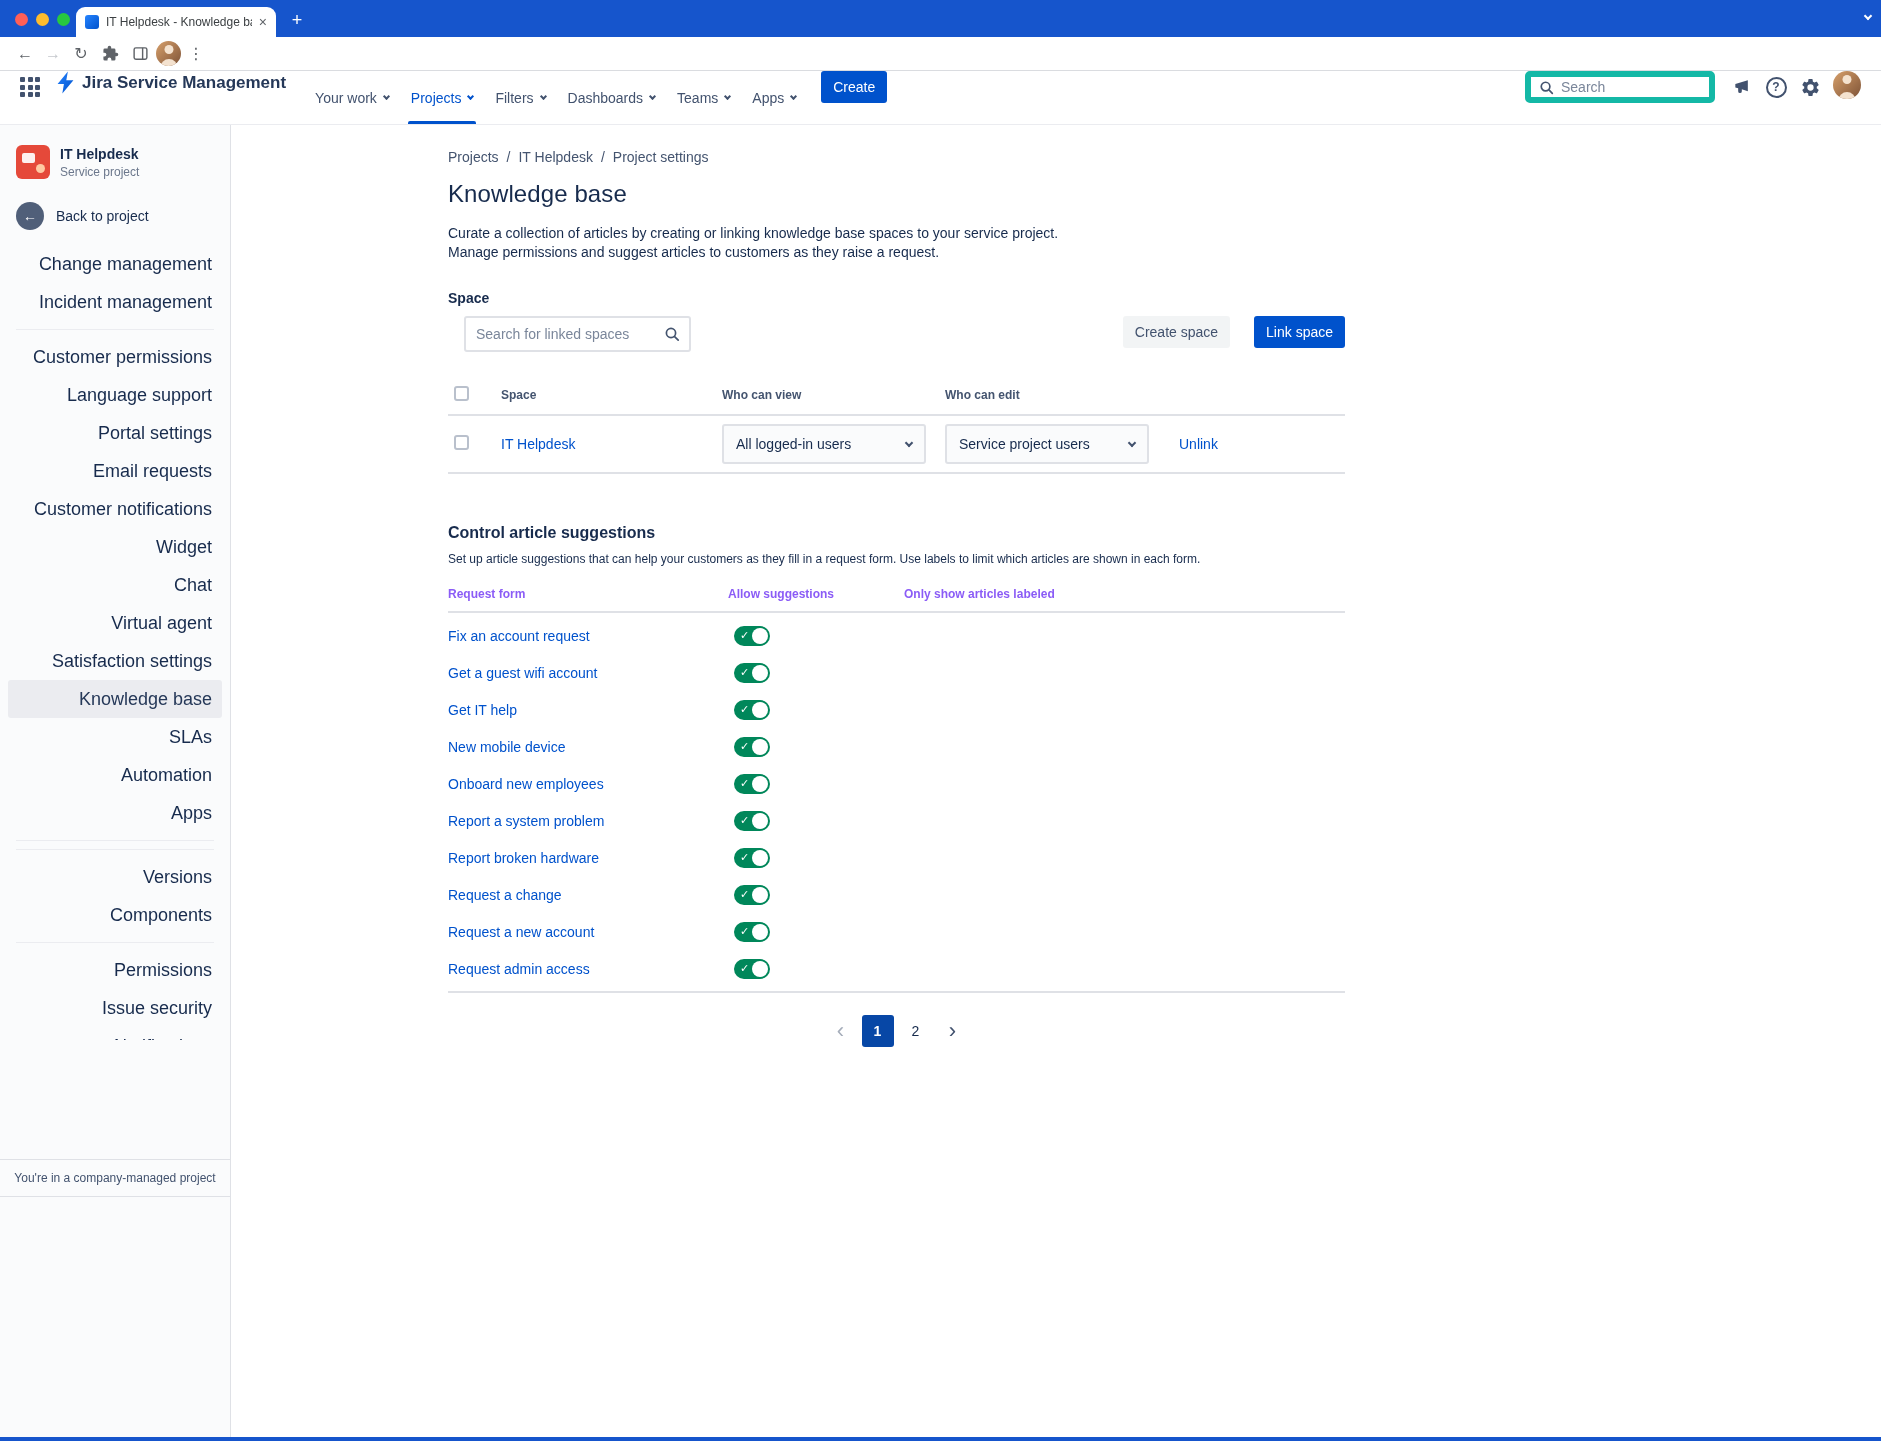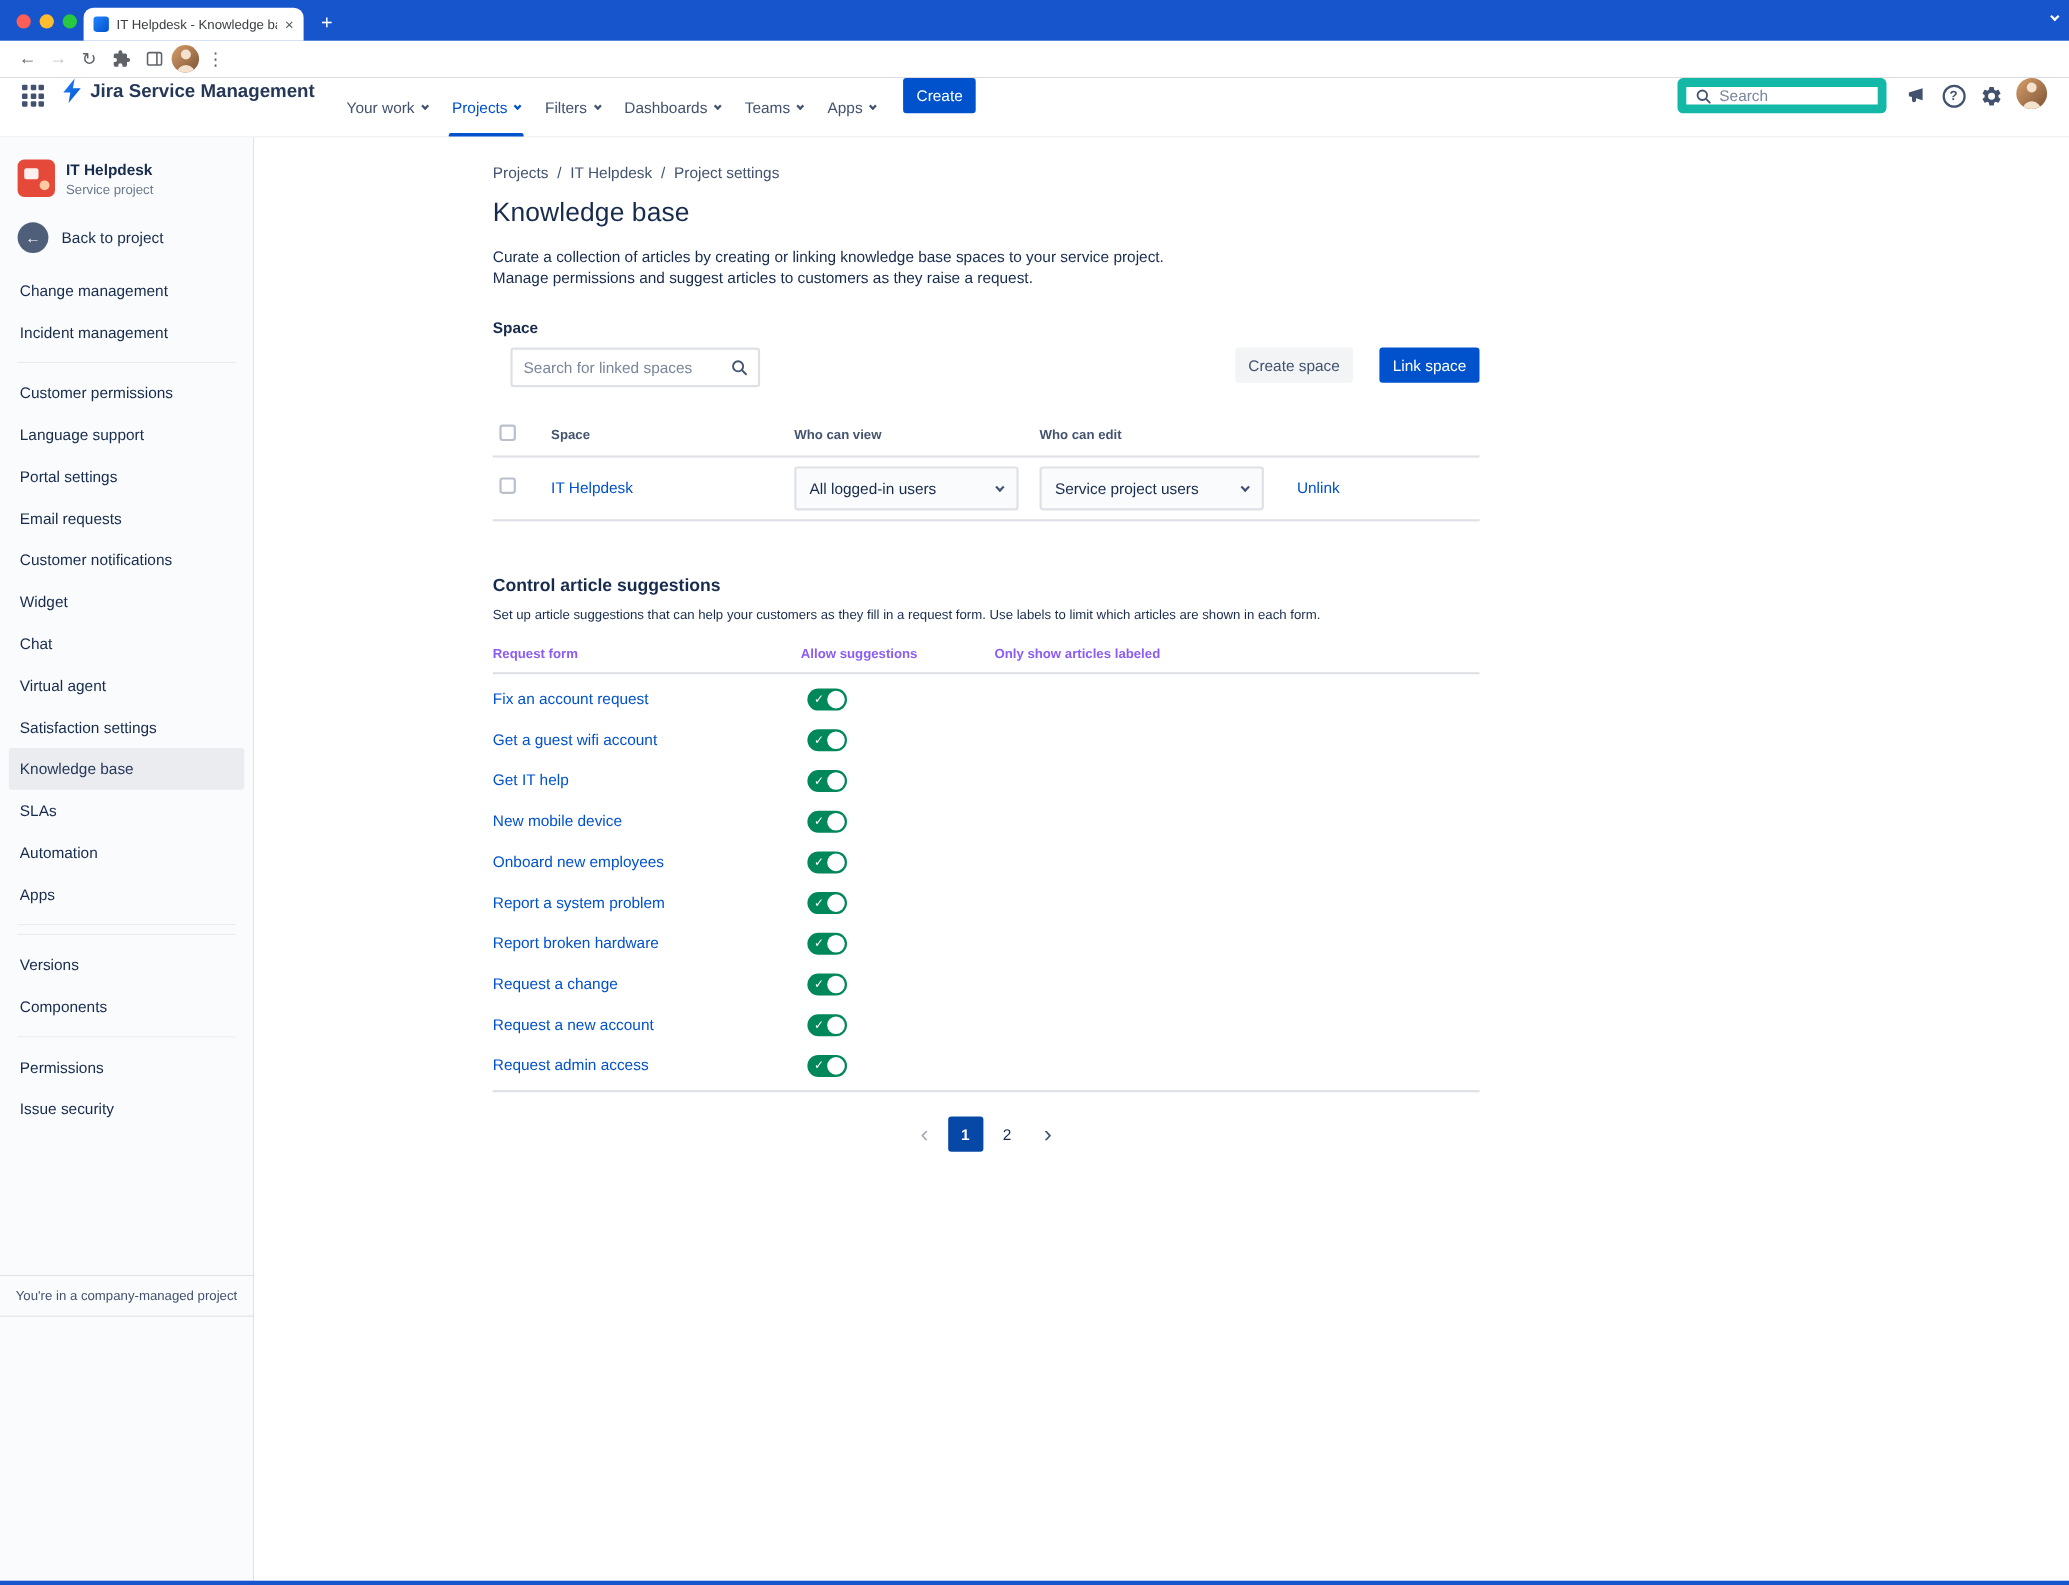--- a/index.html
+++ b/index.html
@@ -36,40 +36,40 @@
   .appgrid { width:32px; height:32px; display:grid; grid-template-columns:repeat(3,5px); grid-auto-rows:5px; gap:2.5px; place-content:center; margin-right:6px; cursor:pointer; }
   .appgrid i { background:#42526E; border-radius:1px; }
   .brand { display:flex; align-items:center; gap:7px; font-size:17px; font-weight:700; color:#253858; margin:0 18px 0 4px; white-space:nowrap; cursor:pointer; }
   .nav-items { display:flex; align-items:stretch; height:100%; }
   .nav-item { display:flex; align-items:center; gap:7px; padding:0 11px; font-size:14px; font-weight:500; color:#42526E; position:relative; cursor:pointer; white-space:nowrap; text-decoration:none; }
   .nav-item .chev { width:5px; height:5px; top:-1px; }
   .nav-item.active { color:var(--accent,#0052CC); }
   .nav-item.active::after { content:""; position:absolute; left:8px; right:8px; bottom:0; height:3px; background:var(--accent,#0052CC); border-radius:2px 2px 0 0; }
   .create-btn { background:var(--accent,#0052CC); color:#fff; border:none; border-radius:3px; height:32px; padding:0 12px; font-size:14px; font-weight:500; margin-left:14px; cursor:pointer; font-family:inherit; }
   .flex-spacer { flex:1; }
-  .nav-search { width:190px; height:32px; border:8px solid #14b8a6; border-radius:5px; display:flex; align-items:center; gap:7px; padding:0 8px; background:#fff; margin-right:10px; }
+  .nav-search { width:190px; height:32px; border:6px solid #14b8a6; border-radius:5px; display:flex; align-items:center; gap:7px; padding:0 8px; background:#fff; margin-right:10px; }
   .nav-search input { border:none; outline:none; flex:1; min-width:0; font-size:14px; color:#172B4D; background:transparent; font-family:inherit; }
   input::placeholder { color:#7A869A; }
   .icon-btn { width:34px; height:32px; display:flex; align-items:center; justify-content:center; color:#42526E; cursor:pointer; }
   .help-ring { width:21px; height:21px; border:2px solid #42526E; border-radius:50%; color:#42526E; font-size:12px; font-weight:700; display:flex; align-items:center; justify-content:center; }
   .topnav .avatar { width:28px; height:28px; margin-left:6px; cursor:pointer; }
 
   
   .app-body { flex:1; display:flex; min-height:0; }
   .sidebar { width:231px; flex:none; background:var(--sidebar-bg,#FAFBFC); border-right:1px solid #DFE1E6; display:flex; flex-direction:column; }
   .project-header { display:flex; align-items:center; gap:10px; padding:20px 16px 14px; }
   .project-icon { width:34px; height:34px; border-radius:6px; background:#E5493A; position:relative; flex:none; }
   .project-icon::before { content:""; position:absolute; left:6px; top:8px; width:13px; height:10px; background:#ffffff; opacity:.92; border-radius:2px; }
   .project-icon::after { content:""; position:absolute; right:5px; bottom:6px; width:9px; height:9px; border-radius:50%; background:#FFC9A3; }
   .project-name { font-size:14px; font-weight:700; color:#172B4D; line-height:17px; }
   .project-type { font-size:12px; color:#6B778C; margin-top:2px; }
   .back-row { display:flex; align-items:center; gap:12px; padding:9px 16px 9px; font-size:14px; color:#172B4D; cursor:pointer; }
   .back-circle { width:28px; height:28px; border-radius:50%; background:#505F79; color:#fff; display:flex; align-items:center; justify-content:center; font-size:14px; flex:none; }
   .side-nav { height:920px; overflow:hidden; padding:6px 8px 0; flex:none; }
-  .side-item { display:block; padding:10px 10px; font-size:14px; line-height:18px; color:#172B4D; border-radius:3px; text-decoration:none; cursor:pointer; }
+  .side-item { display:block; padding:10px 10px; font-size:18px; line-height:18px; color:#172B4D; border-radius:3px; text-decoration:none; cursor:pointer;text-align:right; }
   .side-item.selected { background:#EBECF0; font-weight:500; color:#253858; }
   .side-divider { height:1px; background:#EBECF0; margin:8px 8px; }
   .clipped-wrap { height:13px; overflow:hidden; }
   .sidebar-footer { border-top:1px solid #DFE1E6; border-bottom:1px solid #DFE1E6; padding:11px 8px; font-size:12px; color:#42526E; text-align:center; background:var(--sidebar-bg,#FAFBFC); }
   .sidebar-fill { flex:1; }
 
   
   .main { flex:1; min-width:0; background:#fff; overflow:hidden; }
   .content { width:897px; margin-left:217px; padding-top:24px; }
   .breadcrumb { font-size:14px; color:#44546F; display:flex; align-items:center; gap:8px; }

